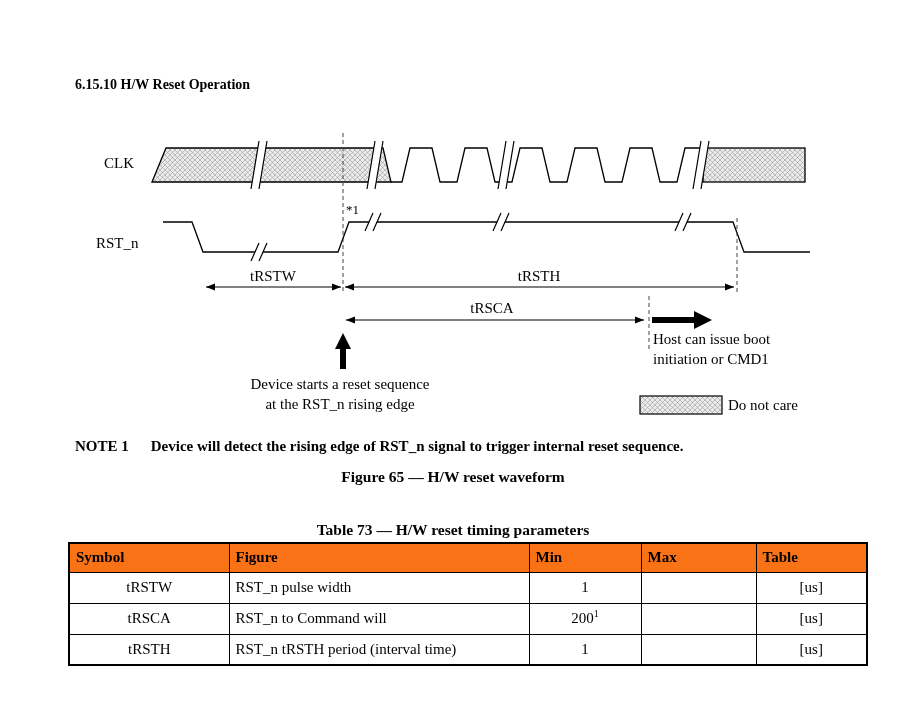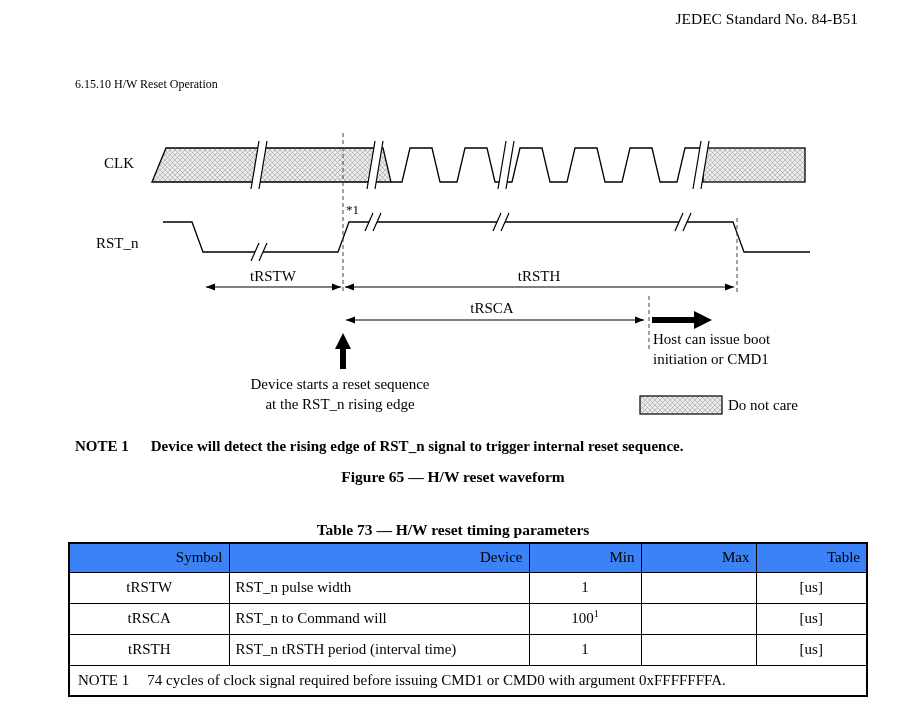--- a/index.html
+++ b/index.html
@@ -4,48 +4,47 @@
 <style>
   * { margin:0; padding:0; box-sizing:border-box; }
   html,body { background:#ffffff; }
   body {
     width:906px; height:706px; position:relative;
     font-family:"Liberation Serif", serif; color:#000;
   }
   .doc-header { position:absolute; top:8px; right:48px; text-align:right;
                 font-size:15.5px; line-height:1.45; }
   .section-heading { position:absolute; left:75px; top:77px;
-                     font-size:12px; font-weight:normal; }
+                     font-size:14px; font-weight:bold; }
   #waveform { position:absolute; left:0; top:125px; }
   svg text { font-size:15px; font-family:"Liberation Serif", serif; fill:#000; }
   svg text.small { font-size:13px; }
   .note1 { position:absolute; left:75px; top:438px; width:790px; font-size:15px;font-weight:bold; }
   .note1 .note-label { margin-right:22px; }
   .fig-caption { position:absolute; left:0; top:468px; width:906px;
                  text-align:center; font-weight:bold; font-size:15.5px; }
   .table-title { position:absolute; left:0; top:521px; width:906px;
                  text-align:center; font-weight:bold; font-size:15.5px; }
   table.params { position:absolute; left:68px; top:542px; width:798px;
                  border-collapse:collapse; font-size:15px;
                  border:2px solid #000; table-layout:fixed; }
   table.params th, table.params td { border:1px solid #000; padding:2px 6px; }
   table.params thead tr { height:29px; }
   table.params tbody tr { height:31px; }
-  table.params th { background:#3b82f6; font-weight:normal; text-align:right; }
+  table.params th { background:#f97316; font-weight:bold; text-align:left; }
   td.c-symbol, td.c-min, td.c-max, td.c-unit { text-align:center; }
   td.c-comment { text-align:left; padding-left:10px;margin-top:8px; }
   tr.note-row td { text-align:left; padding-left:8px; }
   tr.note-row .note-label { margin-right:18px; }
   sup { font-size:10px; line-height:0; }
 </style>
 </head>
 <body>
 
 <div class="doc-header">
-  <div>JEDEC Standard No. 84-B51</div>
 </div>
 
 <div class="section-heading">6.15.10 H/W Reset Operation</div>
 
 <svg id="waveform" width="906" height="295" viewBox="0 0 906 295">
   <defs>
     <pattern id="hatch" width="5" height="5" patternUnits="userSpaceOnUse">
       <rect width="5" height="5" fill="#ebebeb"></rect>
       <path d="M0,5 L5,0 M0,0 L5,5" stroke="#9b9b9b" stroke-width="0.6"></path>
     </pattern>
@@ -142,45 +141,42 @@
   <colgroup>
     <col style="width:160px">
       <col style="width:300px">
       <col style="width:112px">
       <col style="width:115px">
       <col style="width:111px">
   </colgroup>
   <thead>
     <tr>
       <th>Symbol</th>
-      <th>Device</th>
+      <th>Figure</th>
       <th>Min</th>
       <th>Max</th>
       <th>Table</th>
     </tr>
   </thead>
   <tbody>
     <tr>
       <td class="c-symbol">tRSTW</td>
       <td class="c-comment">RST_n pulse width</td>
       <td class="c-min"><span>1</span><sup></sup></td>
       <td class="c-max"></td>
       <td class="c-unit">[us]</td>
     </tr>
     <tr>
       <td class="c-symbol">tRSCA</td>
       <td class="c-comment">RST_n to Command will</td>
-      <td class="c-min"><span>100</span><sup>1</sup></td>
+      <td class="c-min"><span>200</span><sup>1</sup></td>
       <td class="c-max"></td>
       <td class="c-unit">[us]</td>
     </tr>
     <tr>
       <td class="c-symbol">tRSTH</td>
       <td class="c-comment">RST_n tRSTH period (interval time)</td>
       <td class="c-min"><span>1</span><sup></sup></td>
       <td class="c-max"></td>
       <td class="c-unit">[us]</td>
     </tr>
-    <tr class="note-row">
-      <td colspan="5"><span class="note-label">NOTE 1</span><span>74 cycles of clock signal required before issuing CMD1 or CMD0 with argument 0xFFFFFFFA.</span></td>
-    </tr>
   </tbody>
 </table>
 
 </body></html>

